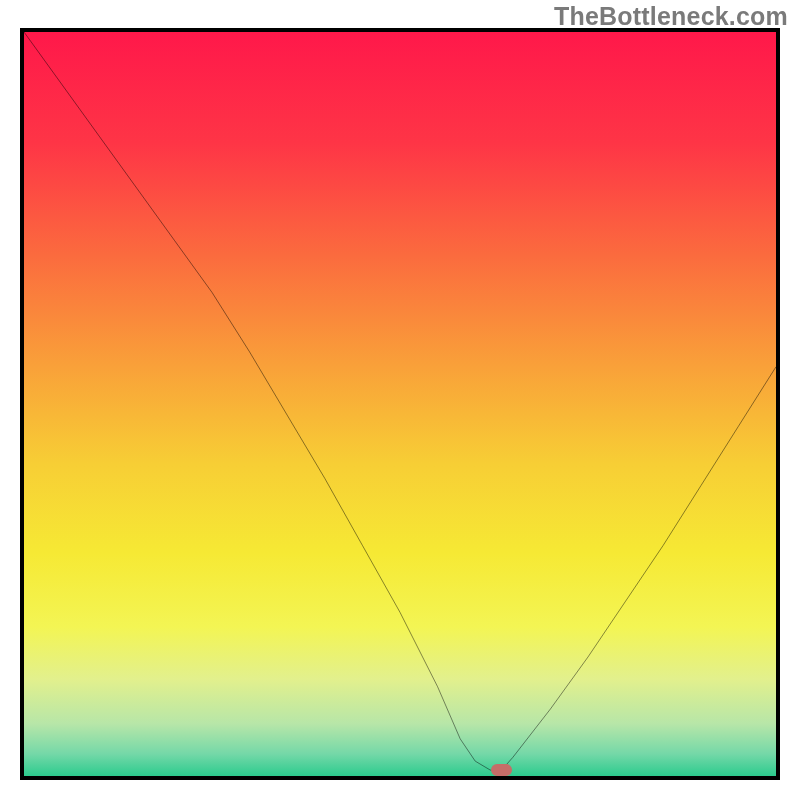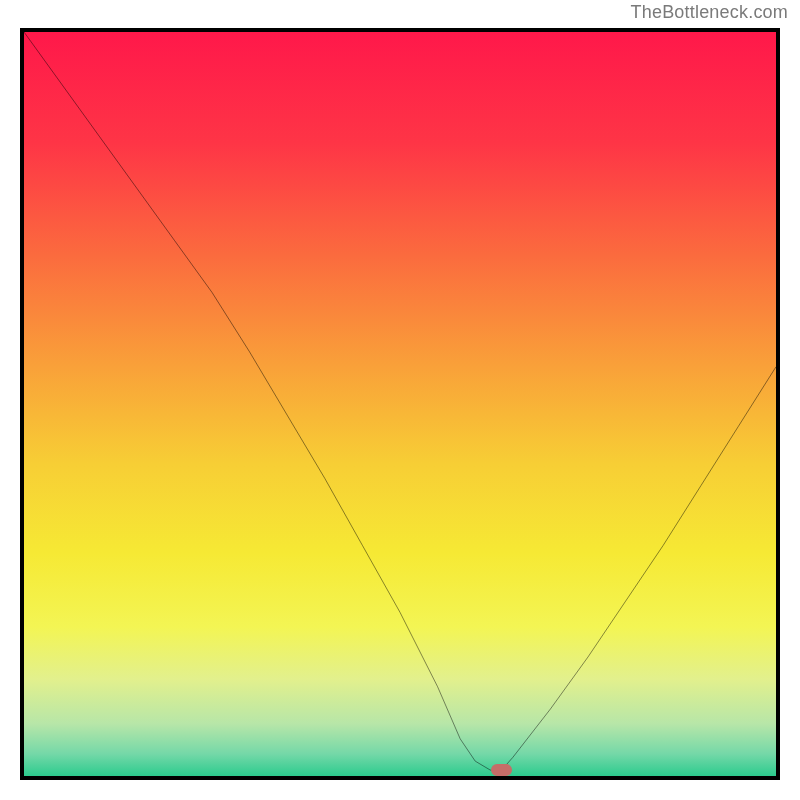--- a/index.html
+++ b/index.html
@@ -9,22 +9,22 @@
     height: 800px;
     background: #ffffff;
     overflow: hidden;
     font-family: Arial, sans-serif;
   }
   .watermark {
     position: absolute;
     top: 2px;
     right: 12px;
     color: #7a7a7a;
-    font-size: 18px;
-    font-weight: 400;
+    font-size: 25px;
+    font-weight: 700;
     letter-spacing: 0.2px;
     z-index: 10;
   }
   .frame {
     position: absolute;
     left: 20px;
     top: 28px;
     width: 760px;
     height: 752px;
     border: 4px solid #000;

